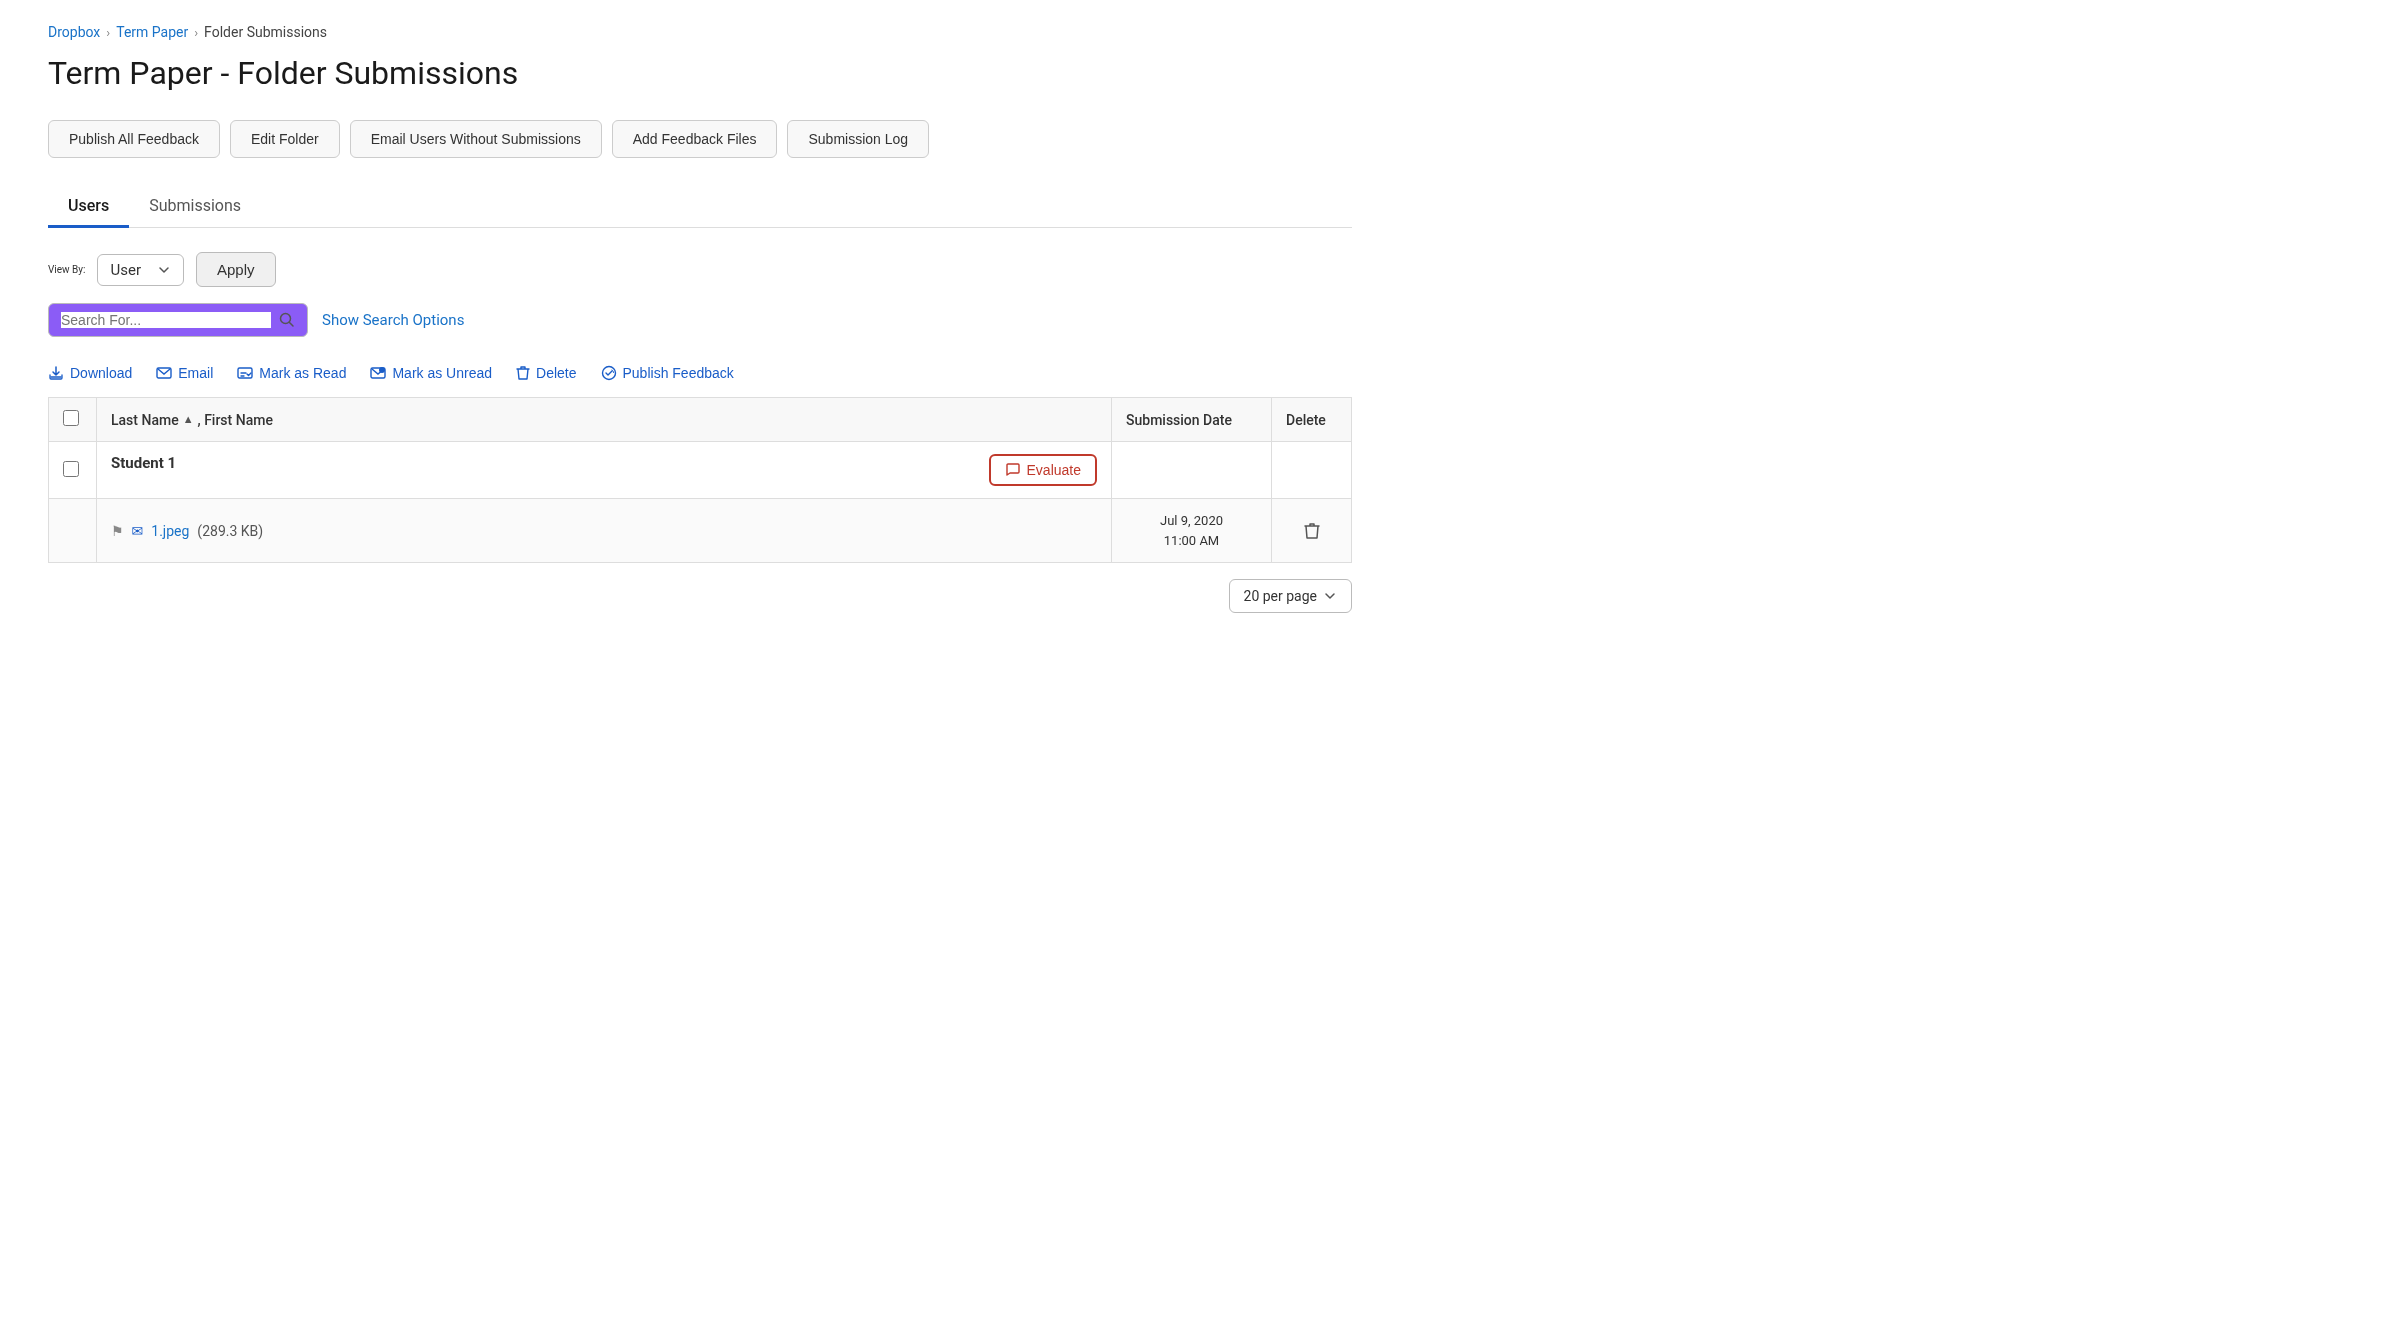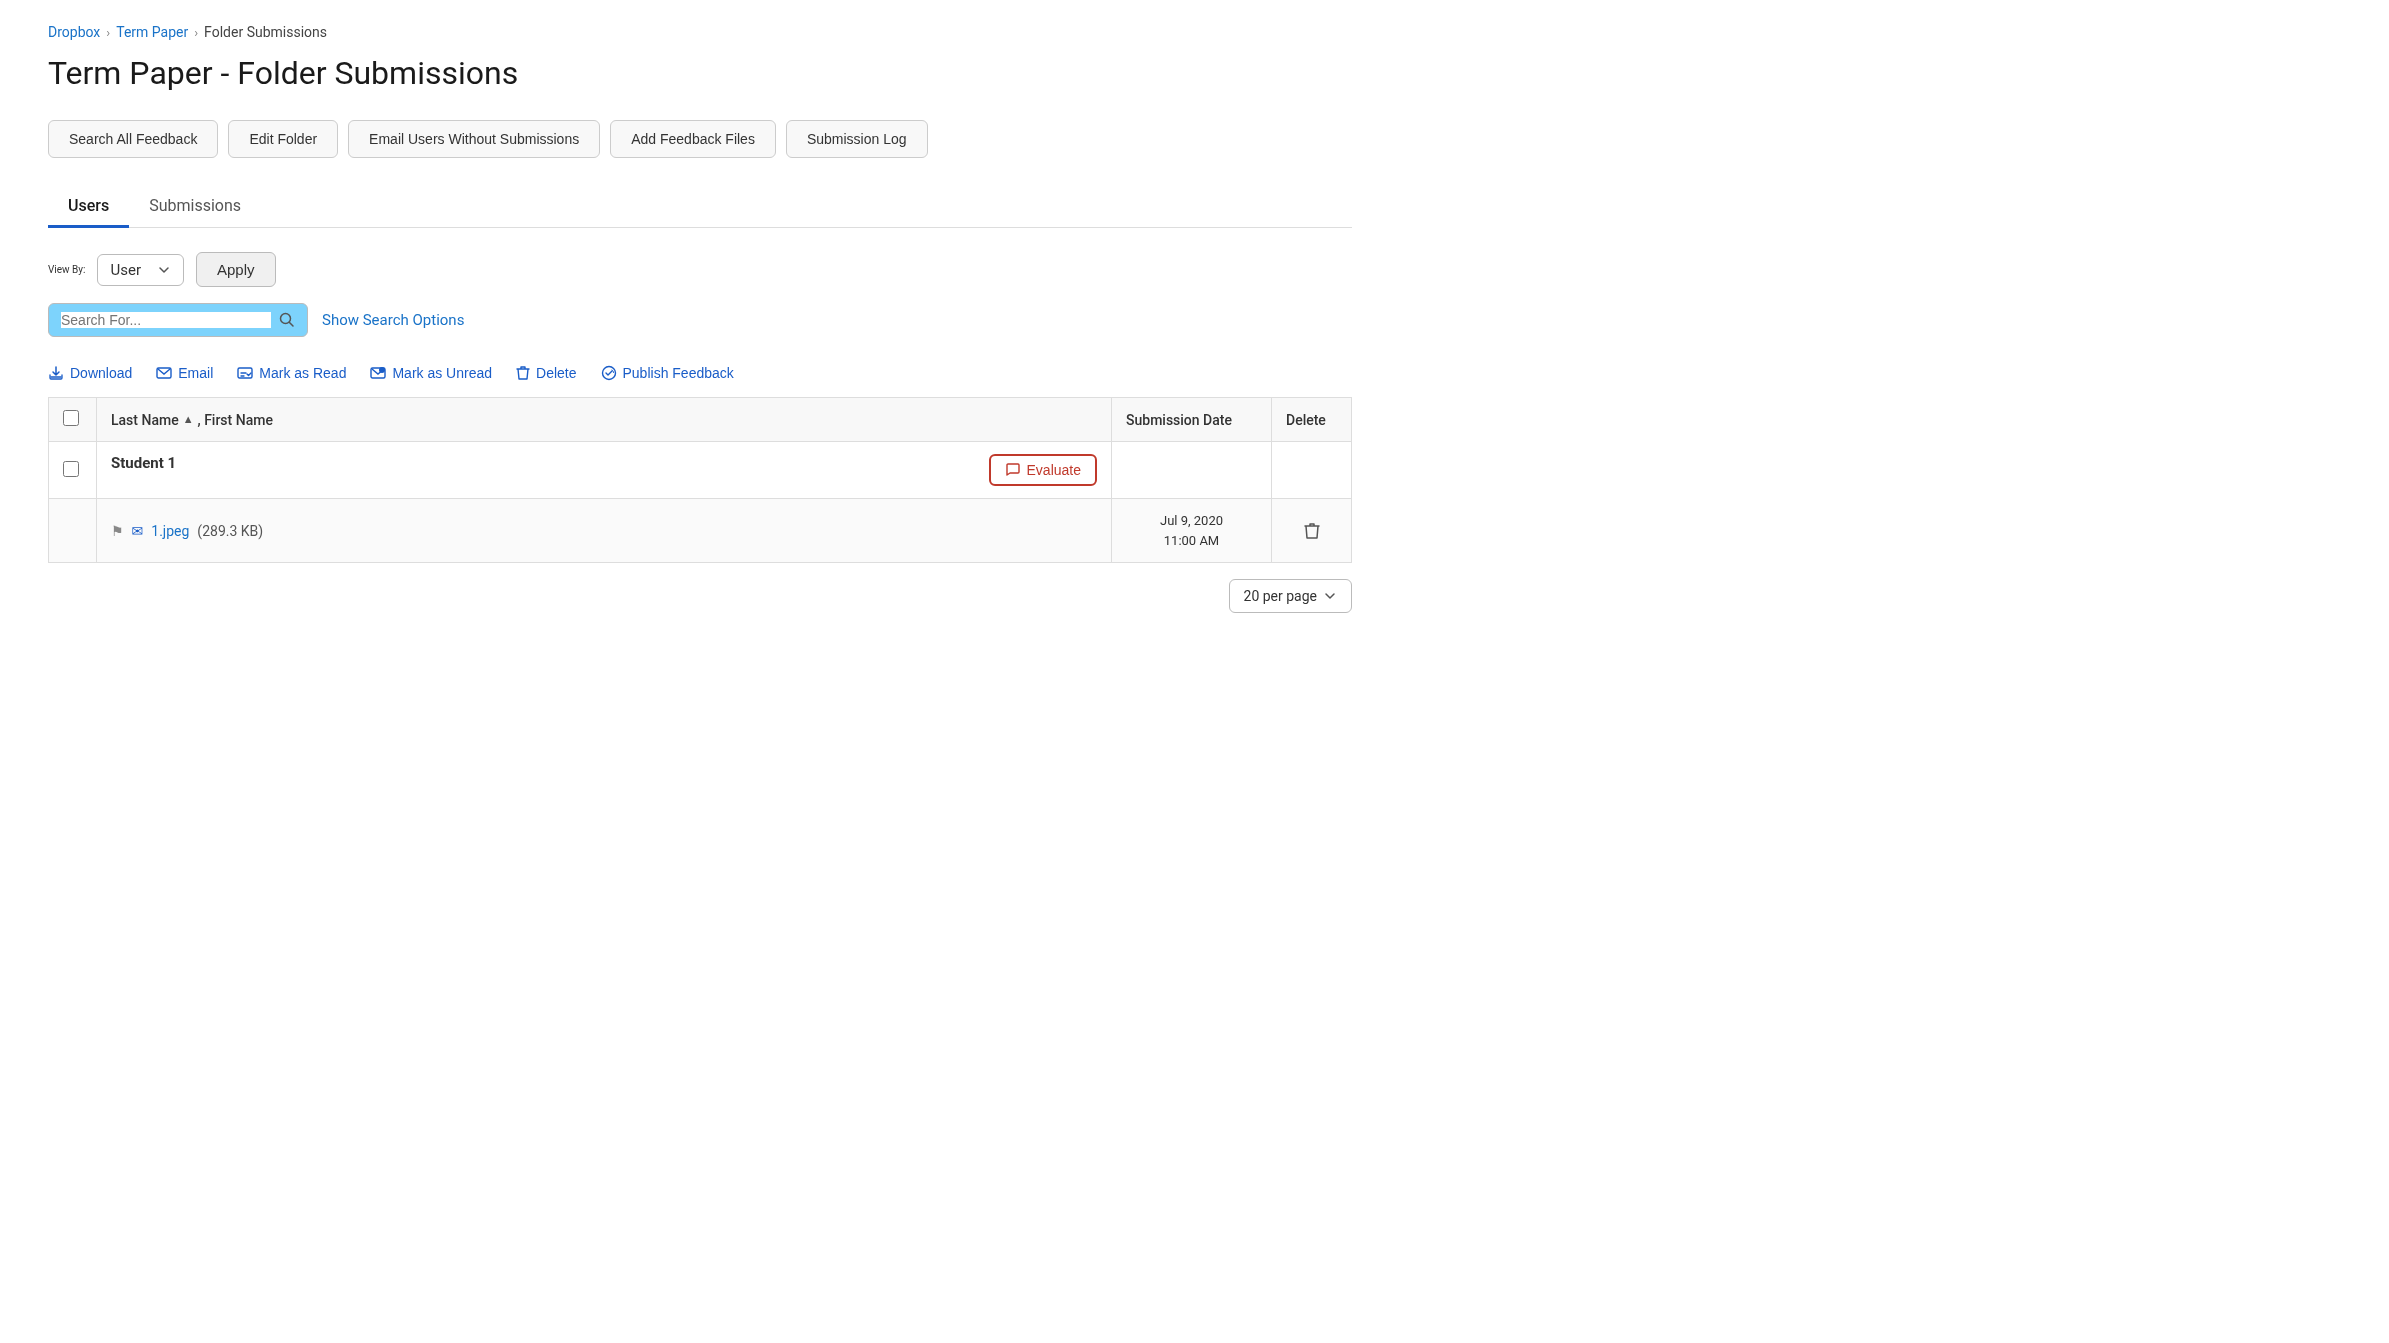--- a/index.html
+++ b/index.html
@@ -113,21 +113,21 @@
       gap: 14px;
       margin-bottom: 28px;
     }
     .search-box {
       display: flex;
       align-items: center;
       border: 1px solid #bbb;
       border-radius: 6px;
       padding: 8px 12px;
       width: 260px;
-      background: #7dd3fc;
+      background: #8b5cf6;
       gap: 8px;
     }
     .search-box input {
       border: none;
       outline: none;
       font-size: 14px;
       color: #555;
       width: 100%;
     }
     .search-icon-svg {
@@ -275,21 +275,21 @@
     <a href="#">Dropbox</a>
     <span class="sep">›</span>
     <a href="#">Term Paper</a>
     <span class="sep">›</span>
     <span class="current">Folder Submissions</span>
   </nav>
 
   <h1 class="page-title">Term Paper - Folder Submissions</h1>
 
   <div class="action-buttons">
-    <button class="action-btn">Search All Feedback</button>
+    <button class="action-btn">Publish All Feedback</button>
     <button class="action-btn">Edit Folder</button>
     <button class="action-btn">Email Users Without Submissions</button>
     <button class="action-btn">Add Feedback Files</button>
     <button class="action-btn">Submission Log</button>
   </div>
 
   <div class="tabs">
     <div class="tab active">Users</div>
     <div class="tab">Submissions</div>
   </div>

